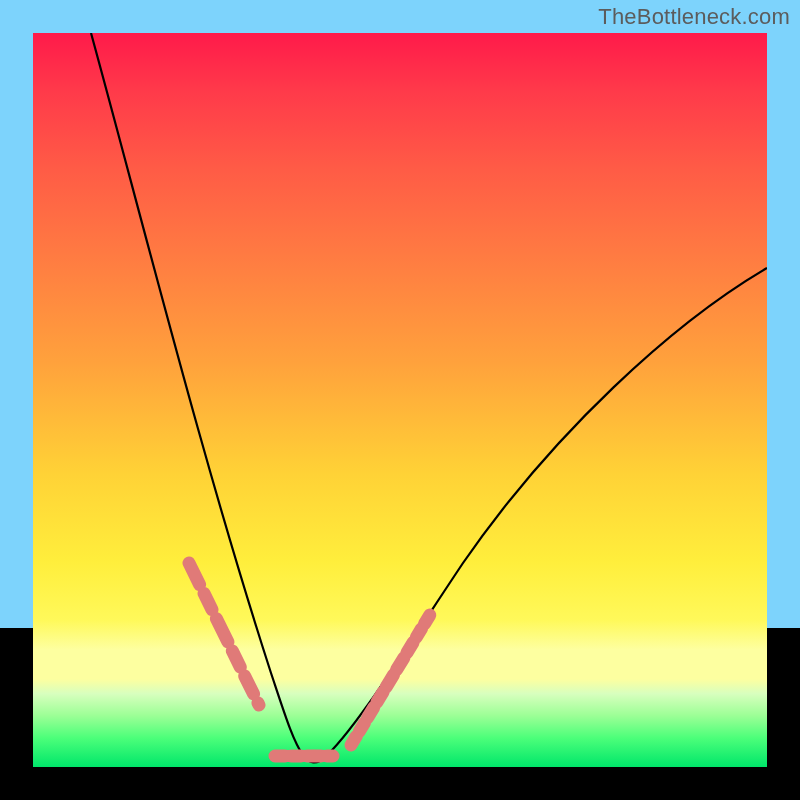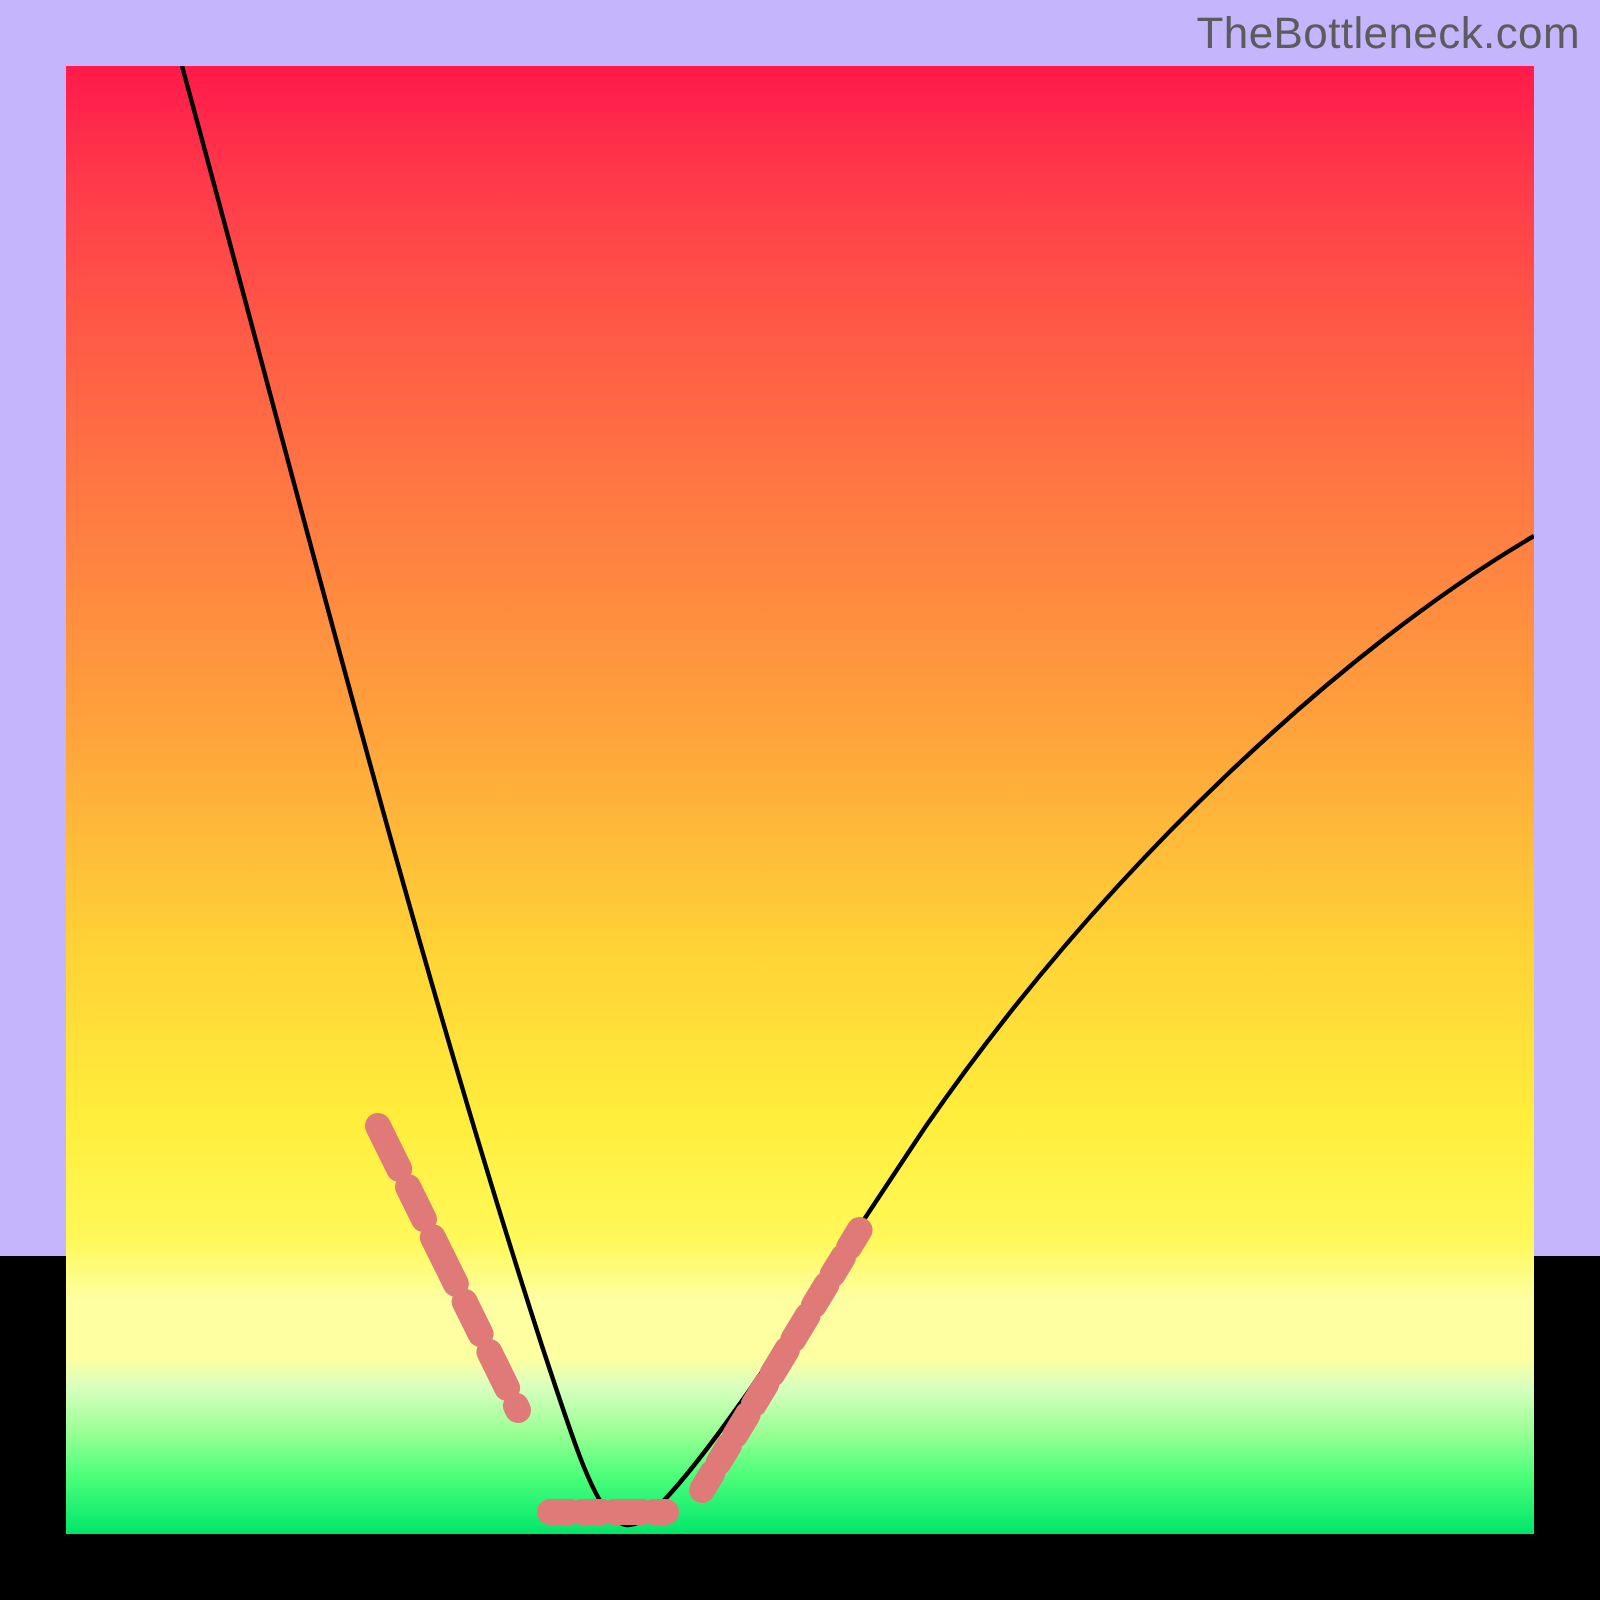--- a/index.html
+++ b/index.html
@@ -10,21 +10,21 @@
     background: #000;
     overflow: hidden;
     font-family: Arial, Helvetica, sans-serif;
   }
   .frame {
     position: absolute;
     left: 0;
     top: 0;
     width: 800px;
     height: 628px;
-    background: #c4b5fd;
+    background: #7dd3fc;
   }
   .plot {
     position: absolute;
     left: 33px;
     top: 33px;
     width: 734px;
     height: 734px;
     
     background: linear-gradient(
       to bottom,

